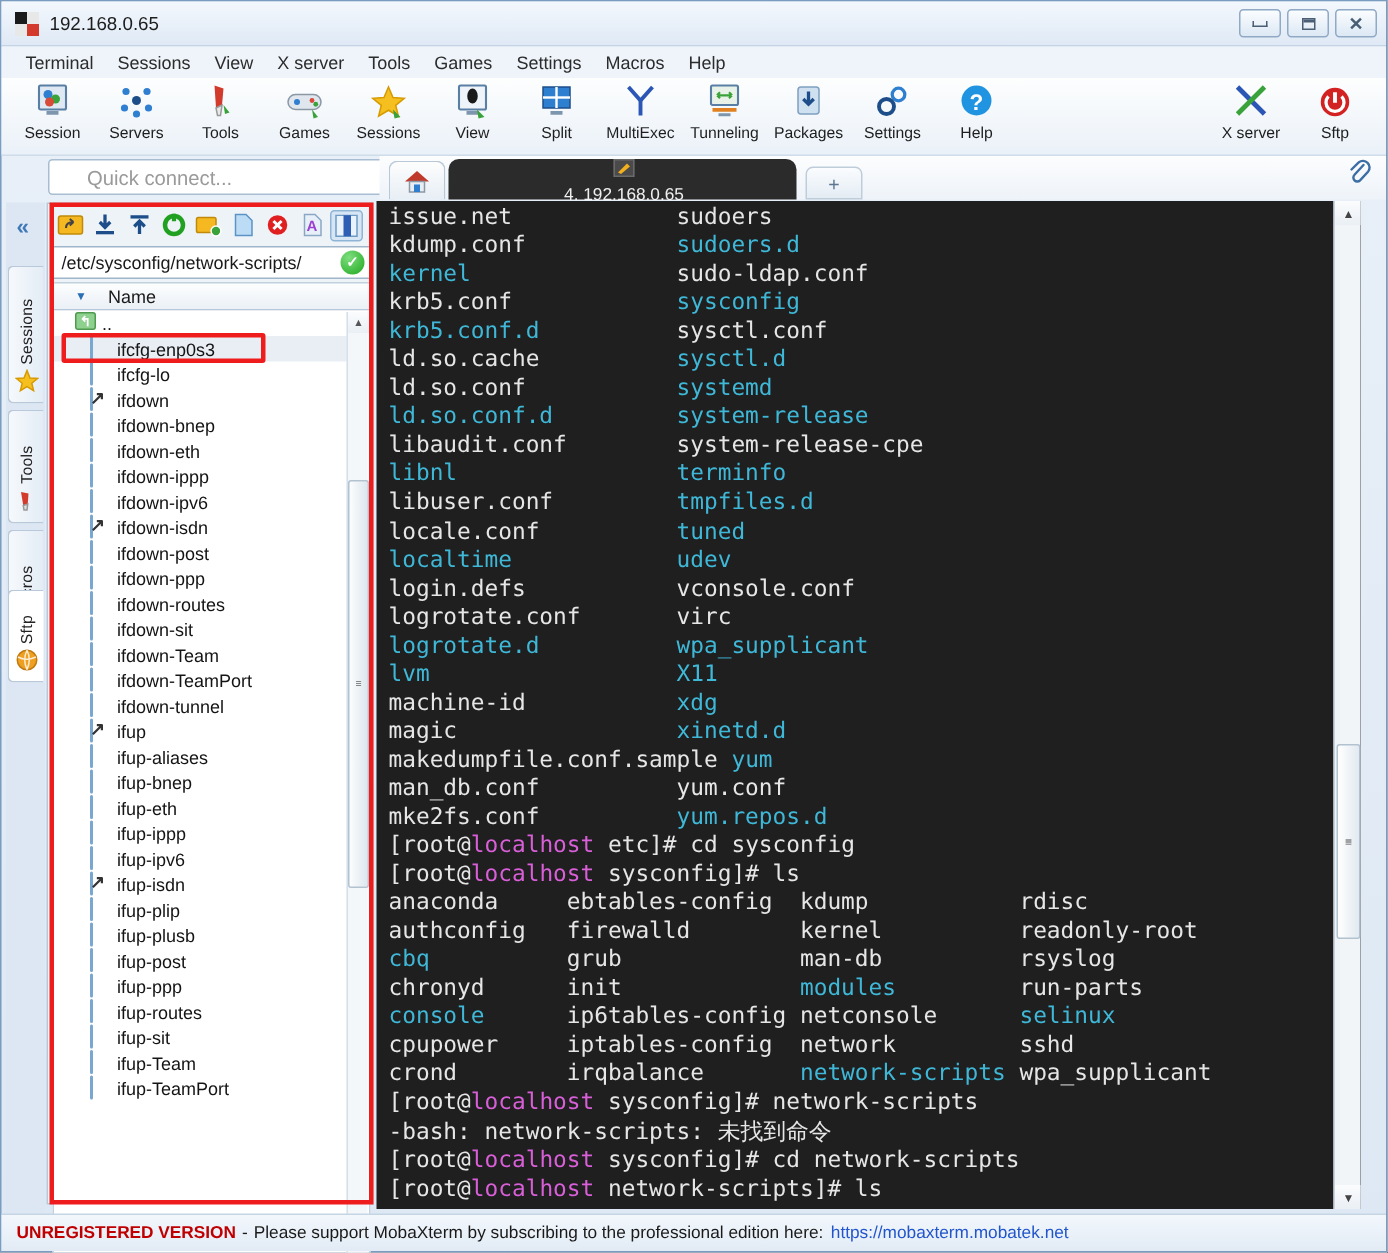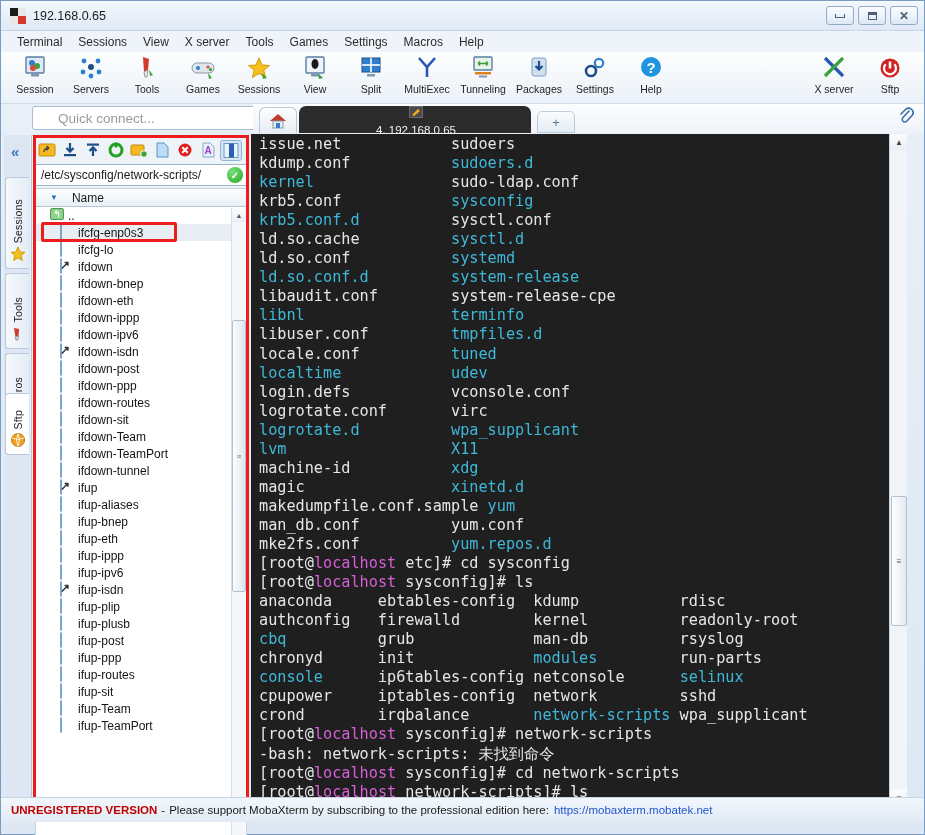--- a/index.html
+++ b/index.html
@@ -242,21 +242,21 @@
   #ts-thumb {
     position: absolute; left: 1px; top: 362px; width: 16px; height: 130px;
     background: linear-gradient(to right, #ffffff, #e2e9f0);
     border: 1px solid #b3c2d0; border-radius: 2px;
     display: flex; align-items: center; justify-content: center;
     font-size: 8px; color: #555;
   }
 
   
   #statusbar {
-    position: absolute; left: 0; bottom: 12px; width: 923px; height: 25px;
+    position: absolute; left: 0; bottom: 0; width: 923px; height: 25px;
     background: linear-gradient(#f2f7fc, #e2ebf5);
     border-top: 1px solid #c6d5e4;
     display: flex; align-items: center; padding-left: 10px;
     font-size: 11.5px; color: #1a1a1a;
   }
   #unreg { color: #c00000; font-weight: bold; }
   #status-sep { margin: 0 4px; }
   #status-link { color: #2255cc; margin-left: 5px; }
 </style>
 </head>

